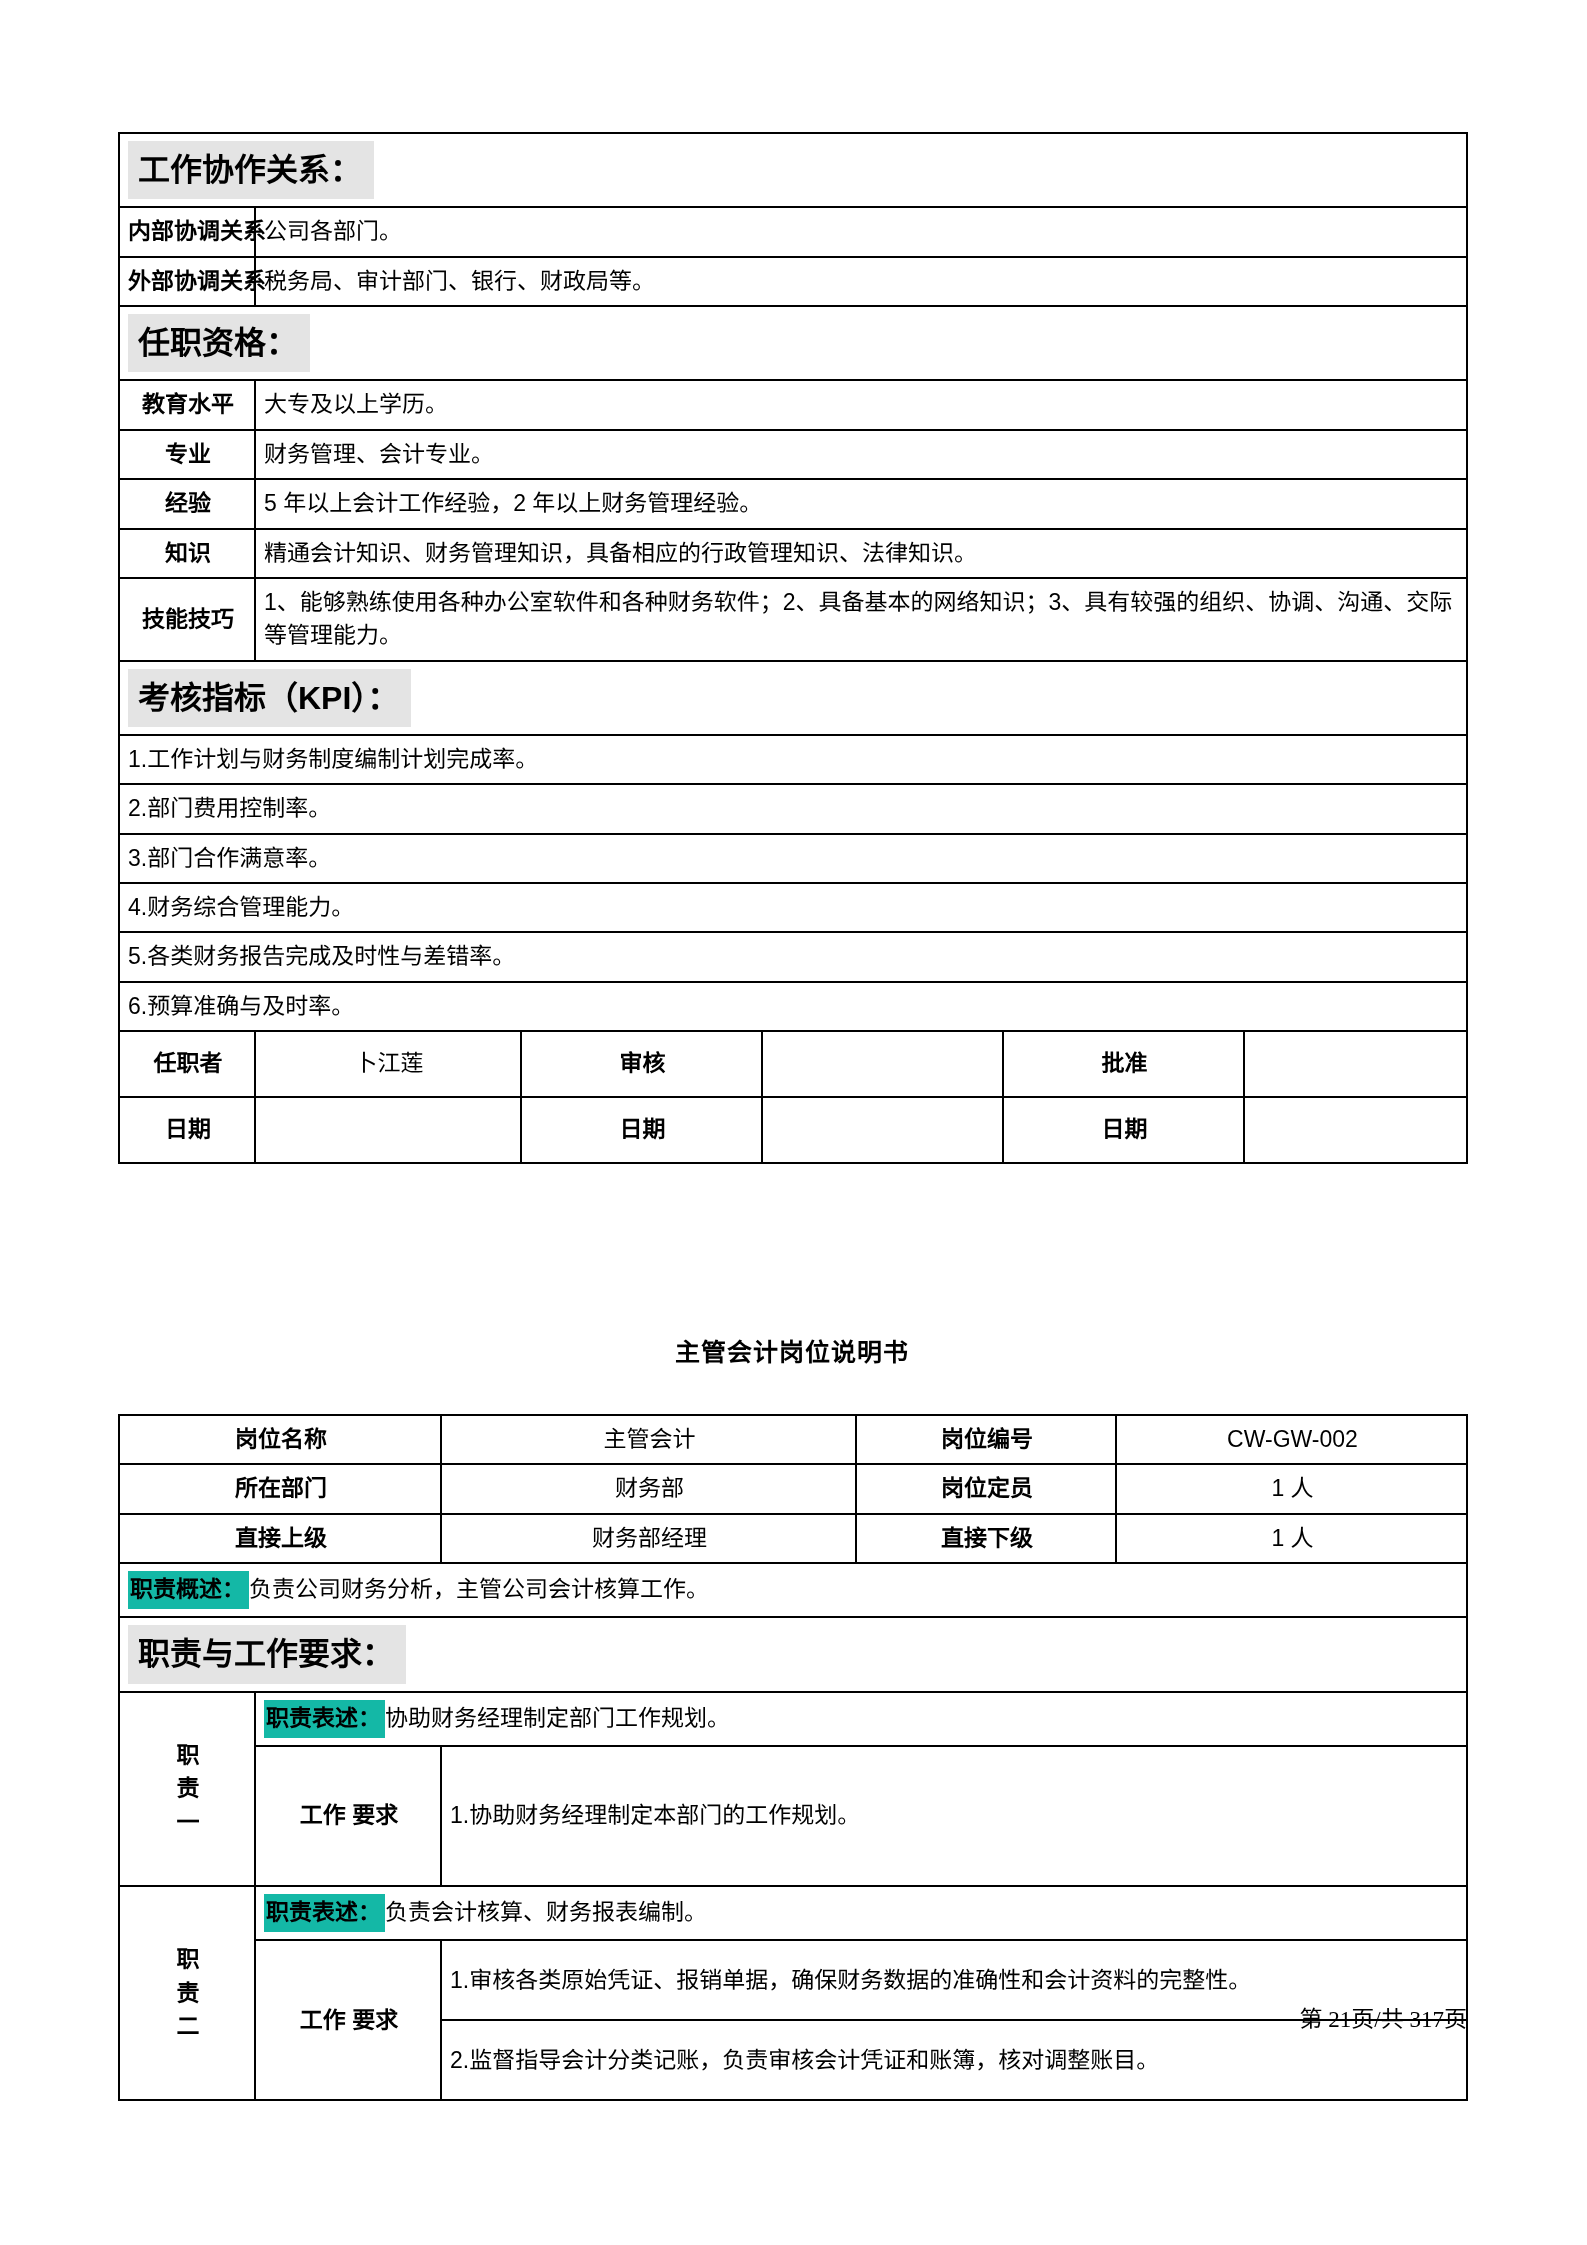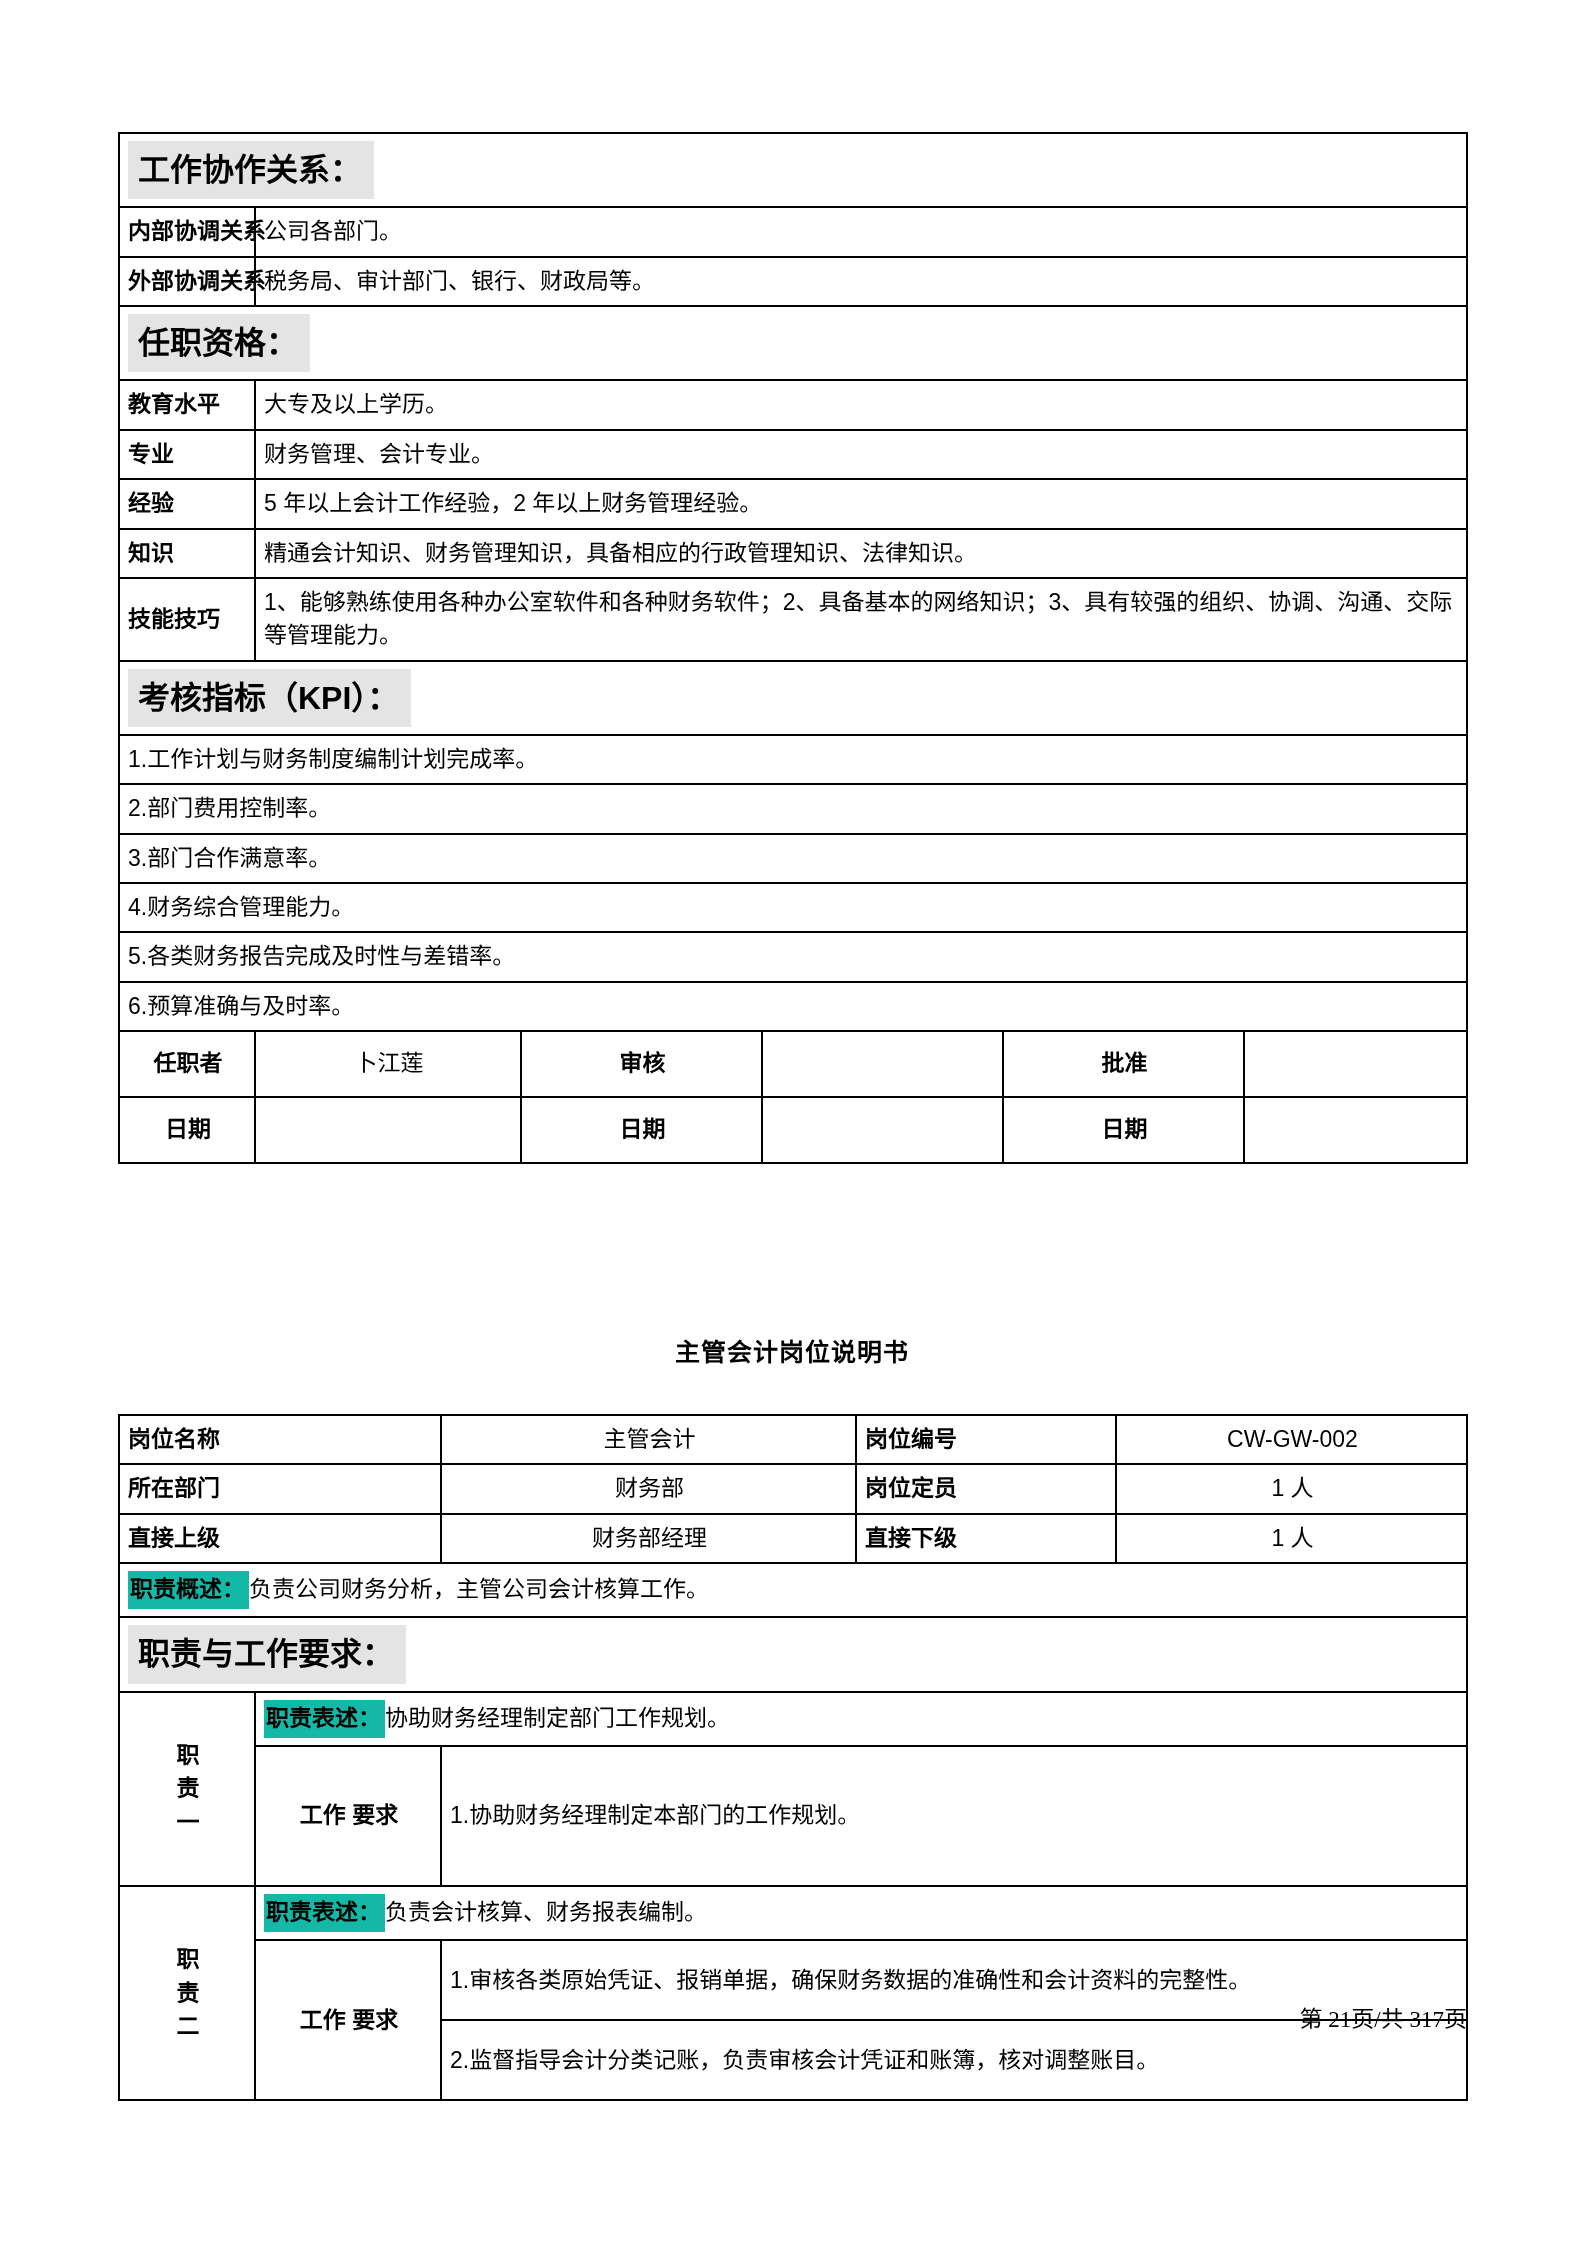--- a/index.html
+++ b/index.html
@@ -62,20 +62,21 @@
     font-size: 32px;
     padding: 10px 12px 10px 10px;
     white-space: nowrap;
     line-height: 1.2;
   }
   td.edge-l { border-left-width: 4px; }
   td.edge-r { border-right-width: 4px; }
 
   td.lbl {
     font-weight: bold;
+    text-align: center;
     font-size: 24px;
   }
   td.lbl-left {
     font-weight: bold;
     text-align: center;
     font-size: 24px;
     white-space: nowrap;
   }
   td.val {
     text-align: left;

